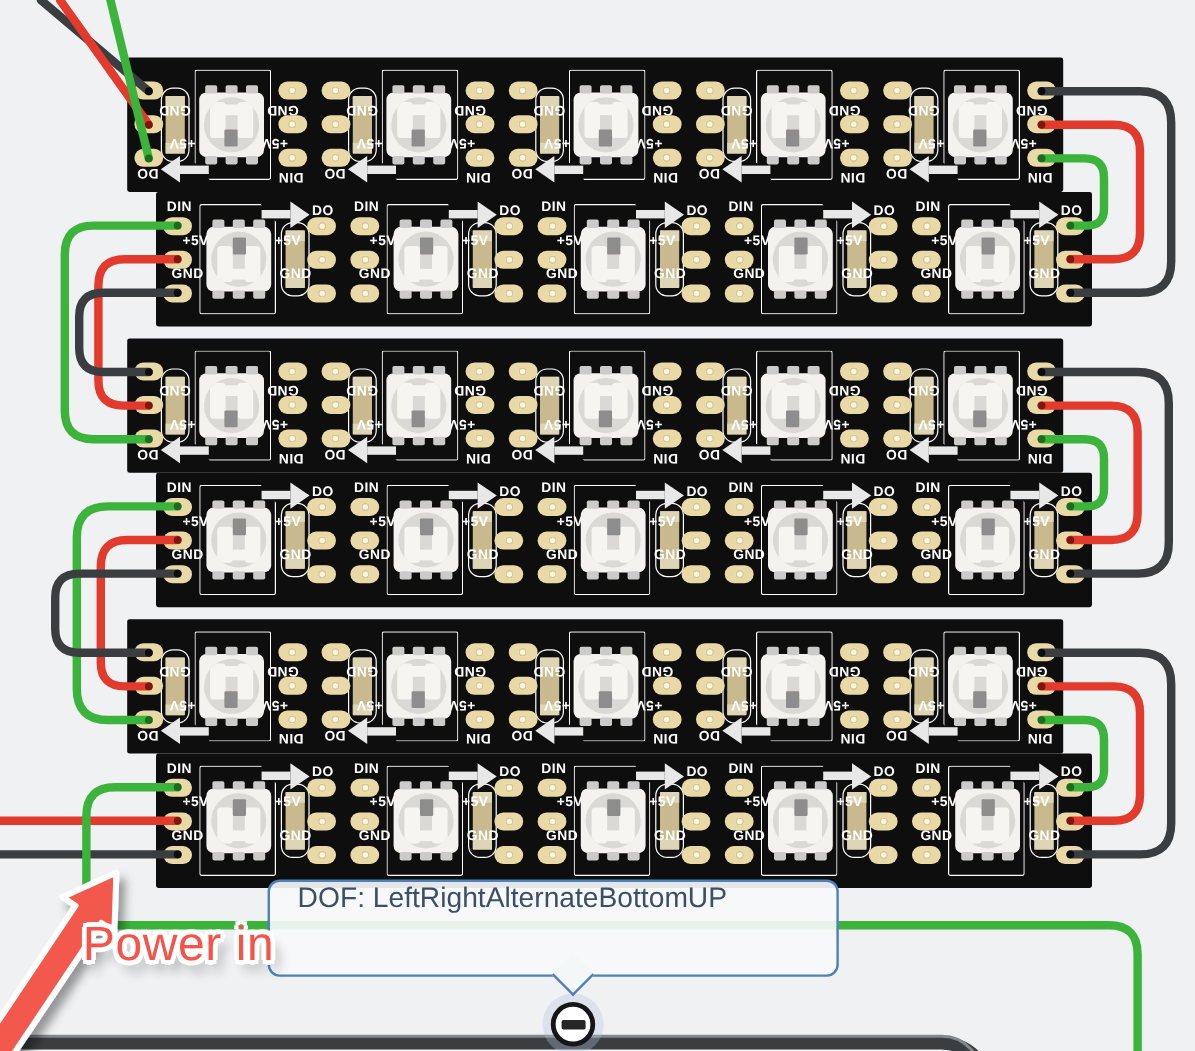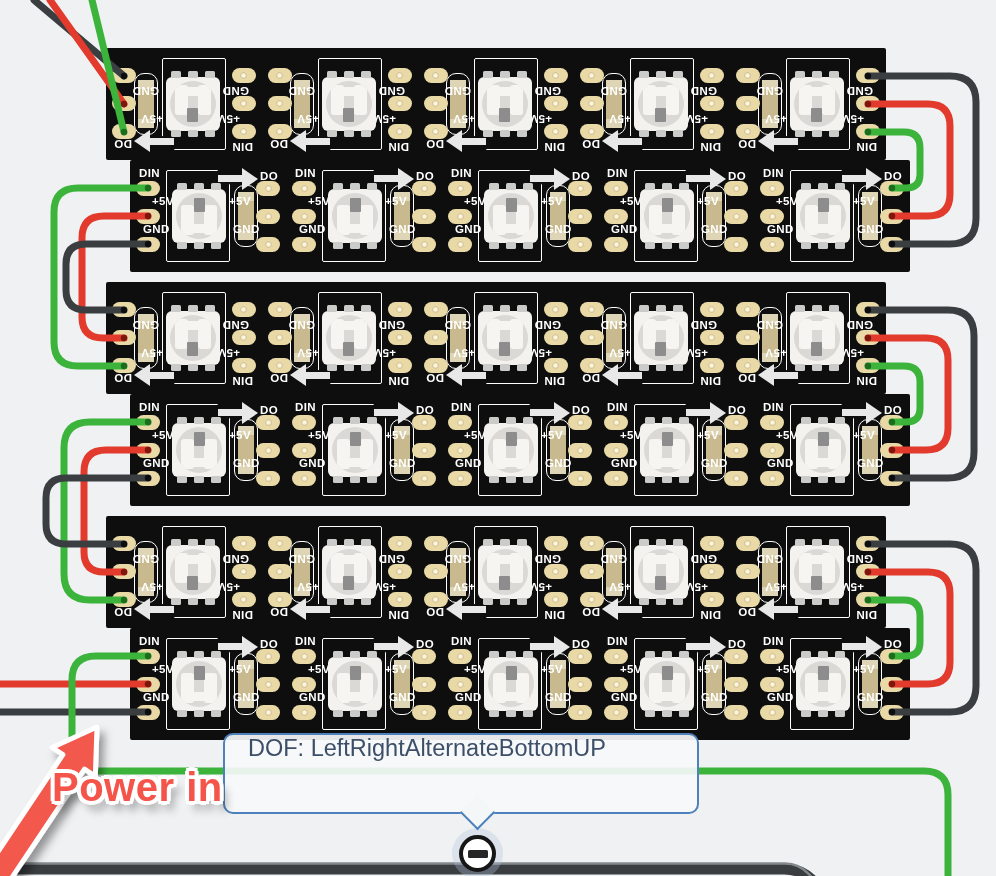--- a/index.html
+++ b/index.html
@@ -55,21 +55,21 @@
   .minus-circle::after{content:"";position:absolute;left:50%;top:50%;width:20px;height:8px;margin:-4px 0 0 -10px;
                 background:#262626;border-radius:1.5px}
 
   .tooltip{position:absolute;left:223px;top:733px;width:476px;height:81px;box-sizing:border-box;
            background:rgba(246,249,250,.92);border:2.5px solid #4d81bb;border-radius:10px;
            display:flex;align-items:flex-start;padding-left:23px;font-size:23.5px;color:#3d4f68;z-index:5}
   .tooltip .ptr{position:absolute;left:240px;bottom:-13px;width:23px;height:23px;background:#f4f7f8;
            border-right:2.5px solid #4d81bb;border-bottom:2.5px solid #4d81bb;transform:rotate(45deg)}
 
   #power-arrow{position:absolute;left:0;top:0;z-index:6;overflow:visible}
-  .power-label{position:absolute;left:52px;top:765px;font-size:40px;font-weight:bold;color:#f4544a;z-index:7;
+  .power-label{position:absolute;left:69px;top:765px;font-size:40px;font-weight:normal;color:#f4544a;z-index:7;
            letter-spacing:.5px;
            text-shadow:-3px -3px 0 #fff,3px -3px 0 #fff,-3px 3px 0 #fff,3px 3px 0 #fff,
                        -4px 0 0 #fff,4px 0 0 #fff,0 -4px 0 #fff,0 4px 0 #fff,6px 9px 9px rgba(40,40,40,.45)}
 </style>
 </head>
 <body>
 
 <div id="canvas">
   <div id="strips">
       <div class="strip flipped" style="left: 106px; top: 48px;">

